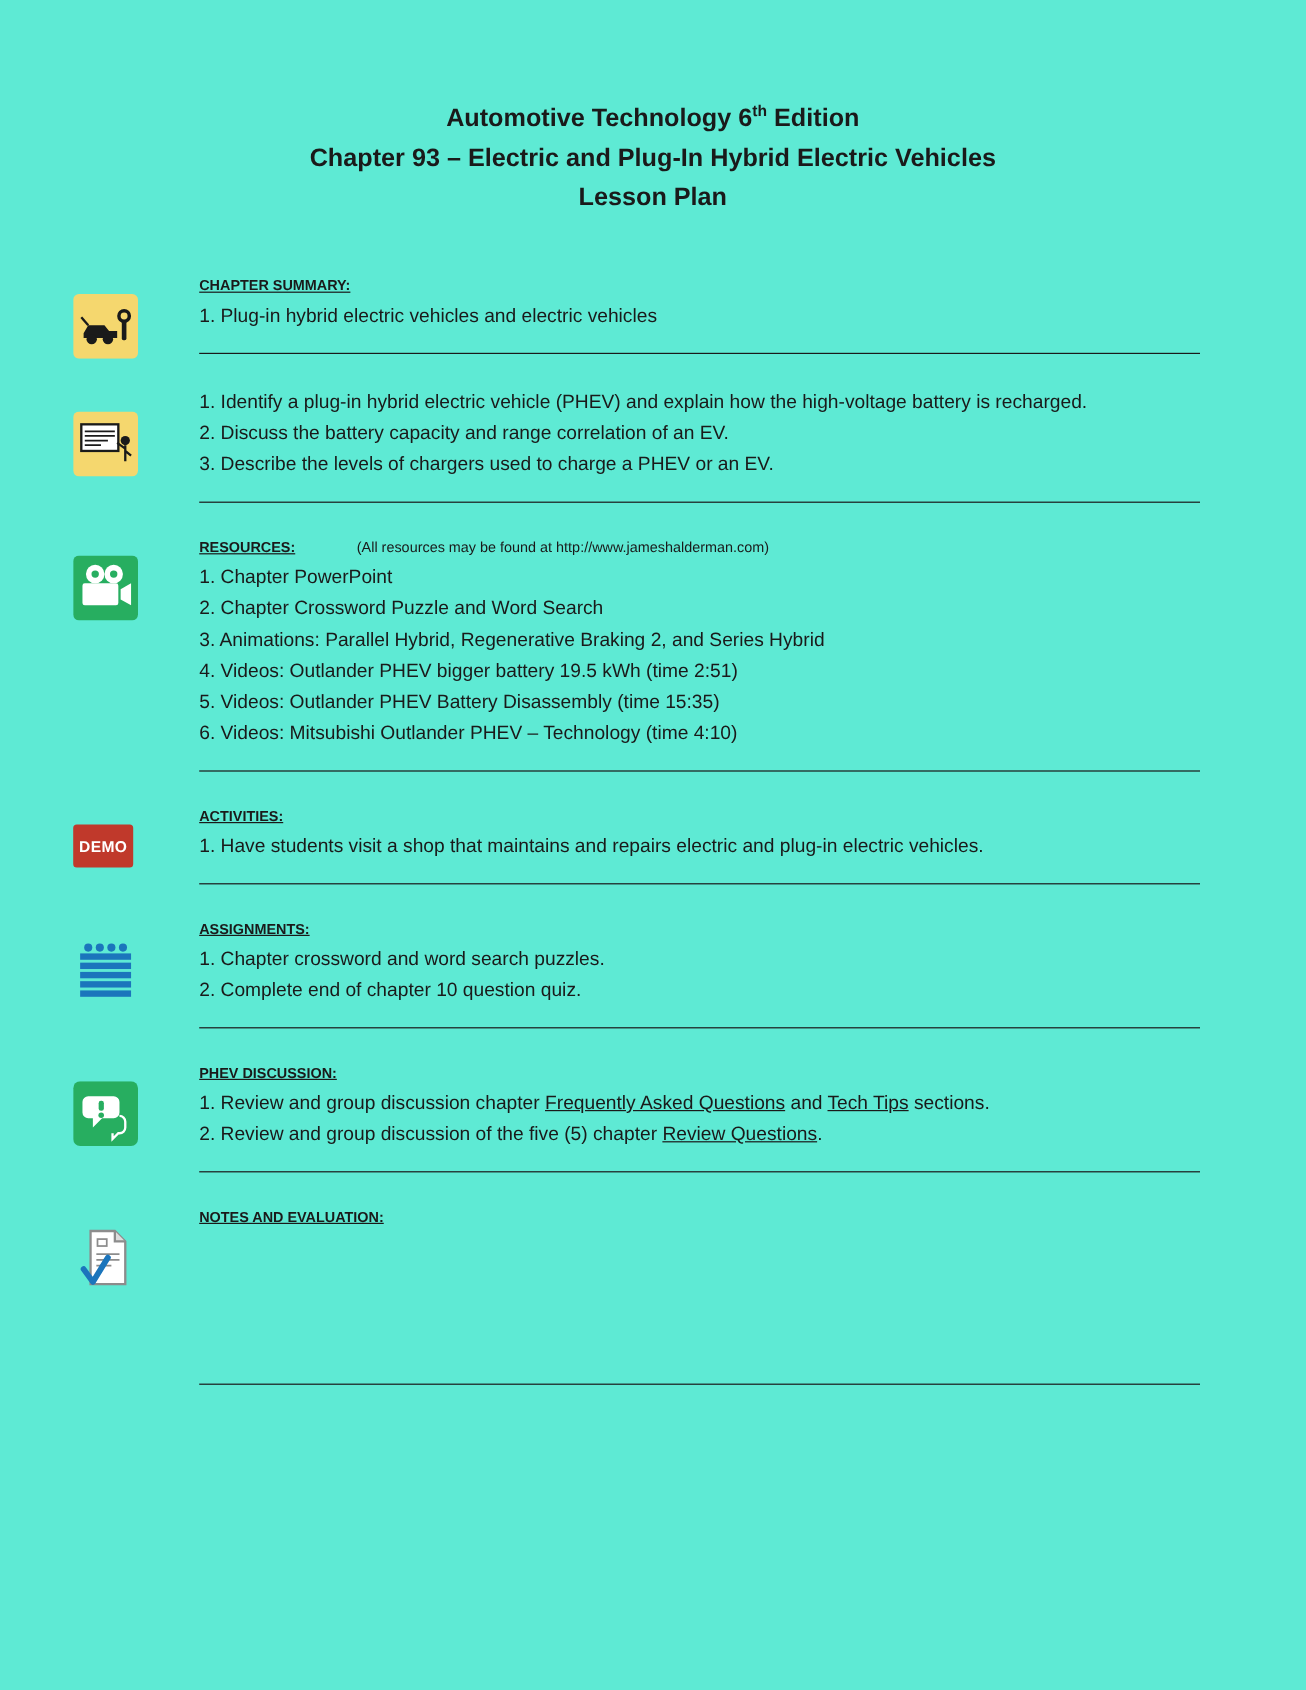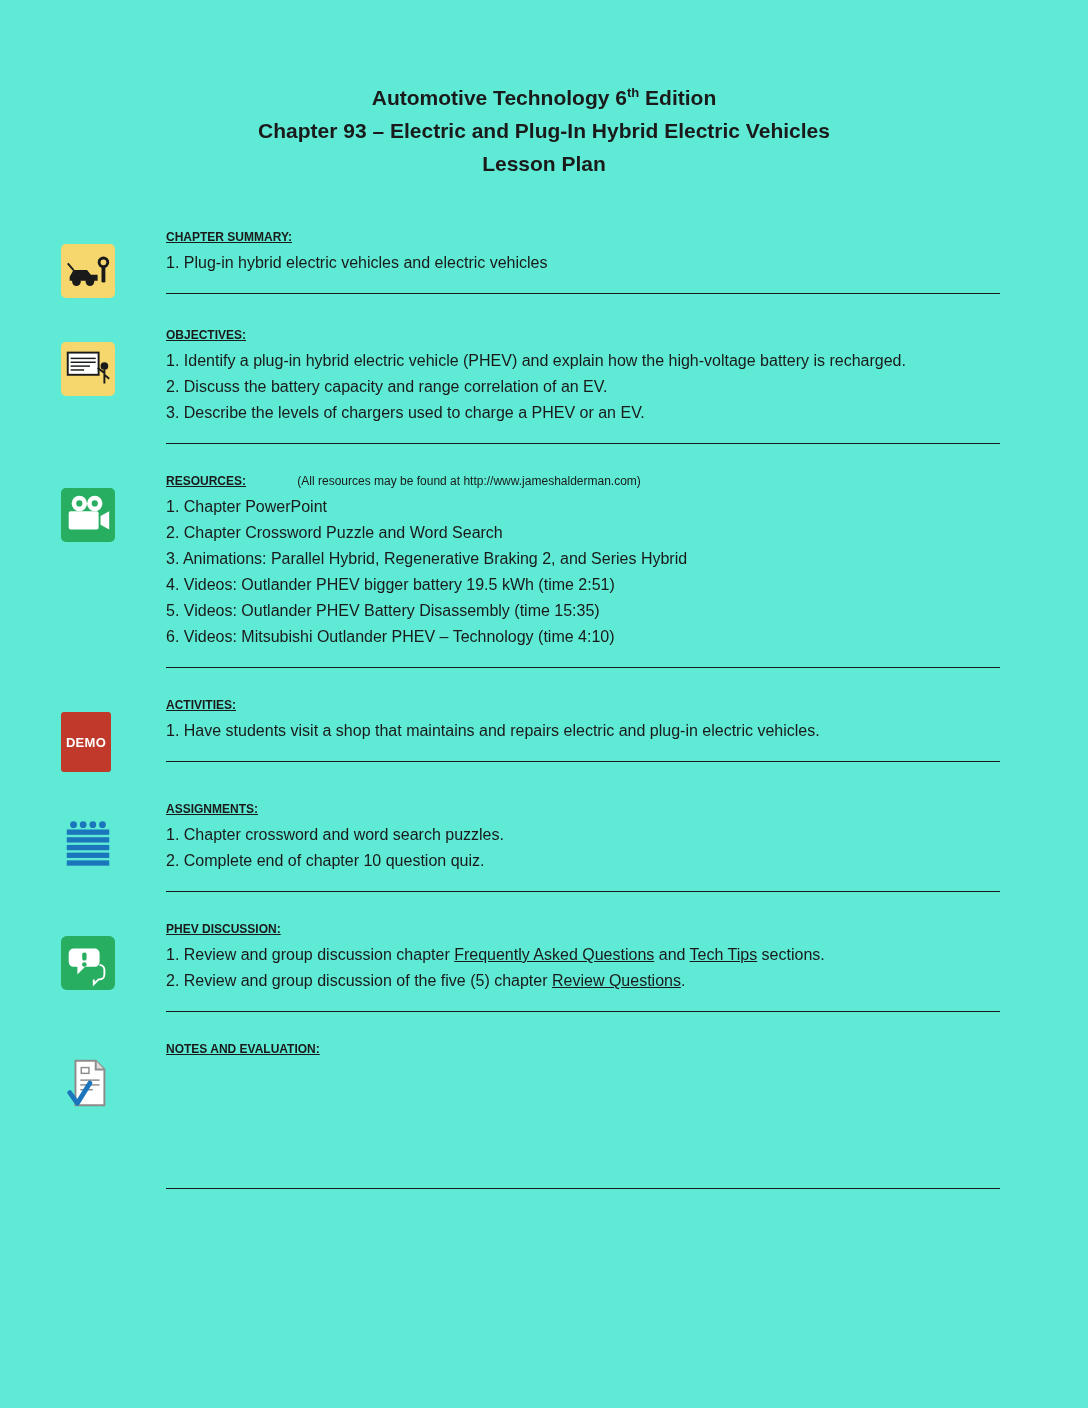--- a/index.html
+++ b/index.html
@@ -40,21 +40,21 @@
   .item .u { text-decoration: underline; }
   .rule {
     border: none;
     border-top: 1.6px solid #1a1a1a;
     margin: 17px 0 0 0;
     height: 0;
   }
   .section[data-section-id="notes-and-evaluation"] .rule { margin-top: 126px; }
 
   .demo-box {
-    width: 50px; height: 60px;
+    width: 50px; height: 36px;
     background: var(--icon-red, #c0392b);
     color: #ffffff;
     display: flex; align-items: center; justify-content: center;
     font-weight: bold; font-size: 13px; letter-spacing: 0.3px;
     border-radius: 3px;
   }
 
   
   .f-yellow { fill: var(--icon-yellow, #f5d76e); }
   .f-green  { fill: var(--icon-green, #27ae60); }
@@ -131,21 +131,20 @@
             <rect x="7" y="11" width="32" height="23" class="f-white s-dark sw2"></rect>
             <line x1="10" y1="17" x2="36" y2="17" class="s-dark sw1"></line>
             <line x1="10" y1="21" x2="36" y2="21" class="s-dark sw1"></line>
             <line x1="10" y1="25" x2="30" y2="25" class="s-dark sw1"></line>
             <line x1="10" y1="29" x2="24" y2="29" class="s-dark sw1"></line>
             <circle class="f-dark" cx="45" cy="25" r="4"></circle>
             <path d="M45 29 L45 43 M45 32 L38 27 M45 34 L50 38" fill="none" class="s-dark sw2"></path>
           </svg>
         </div>
         <div class="content">
-          <div class="heading"><span class="hl">OBJECTIVES:</span></div>
           <div class="item"><span>1. Identify a plug-in hybrid electric vehicle (PHEV) and explain how the high-voltage battery is recharged.</span></div>
           <div class="item"><span>2. Discuss the battery capacity and range correlation of an EV.</span></div>
           <div class="item"><span>3. Describe the levels of chargers used to charge a PHEV or an EV.</span></div>
           <hr class="rule">
         </div>
       </div>
       <div class="section" data-section-id="resources">
         <div class="icon-cell">
           <svg viewBox="0 0 56 56" width="54" height="54">
             <rect class="f-green" width="56" height="56" rx="5"></rect>

